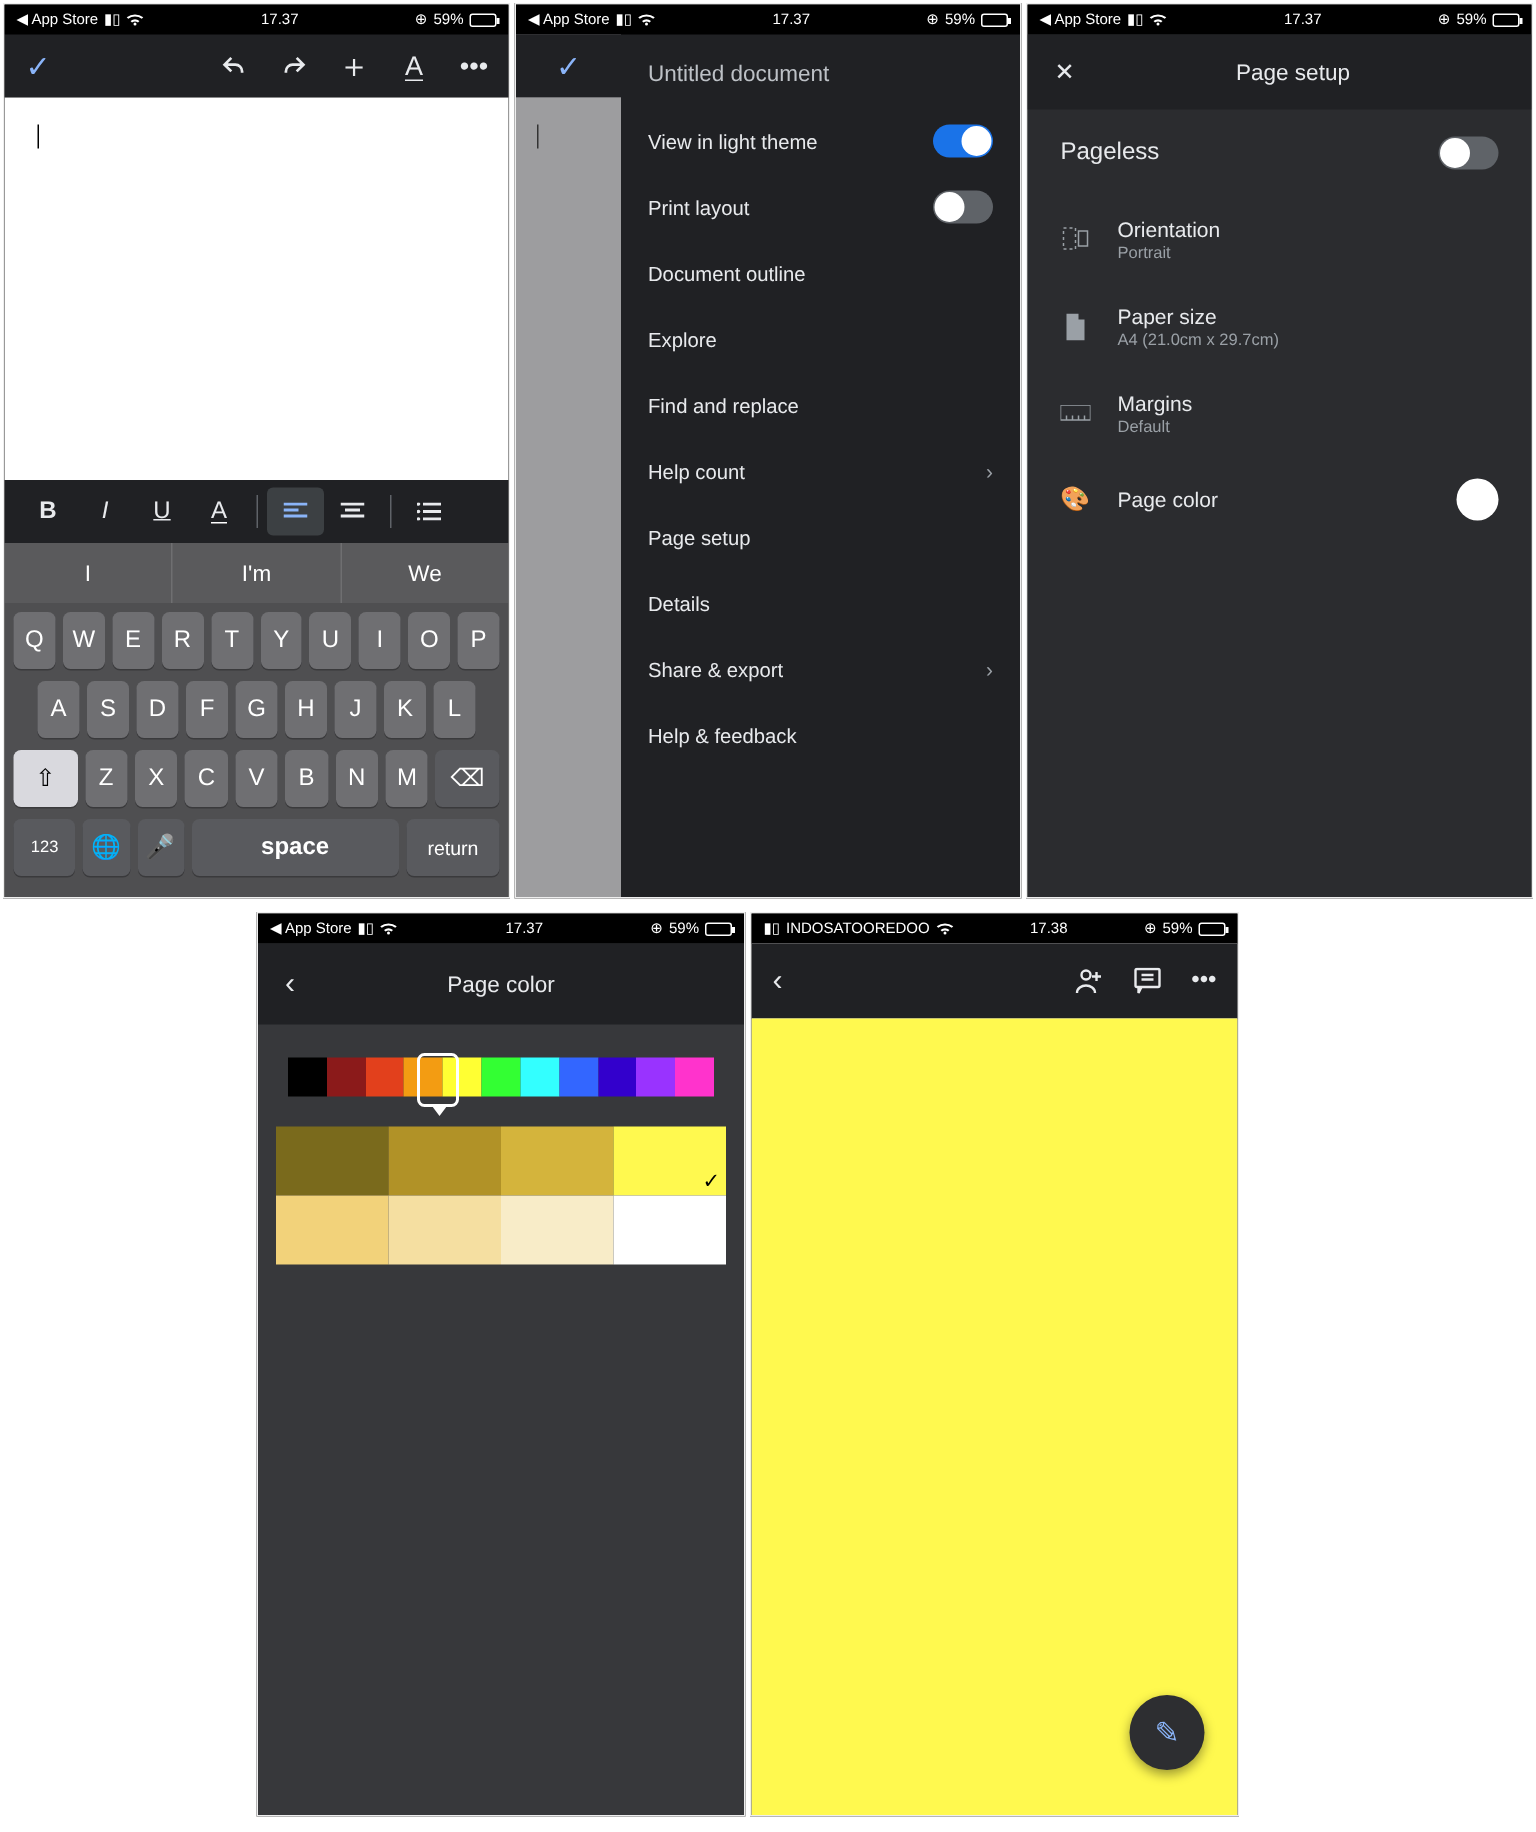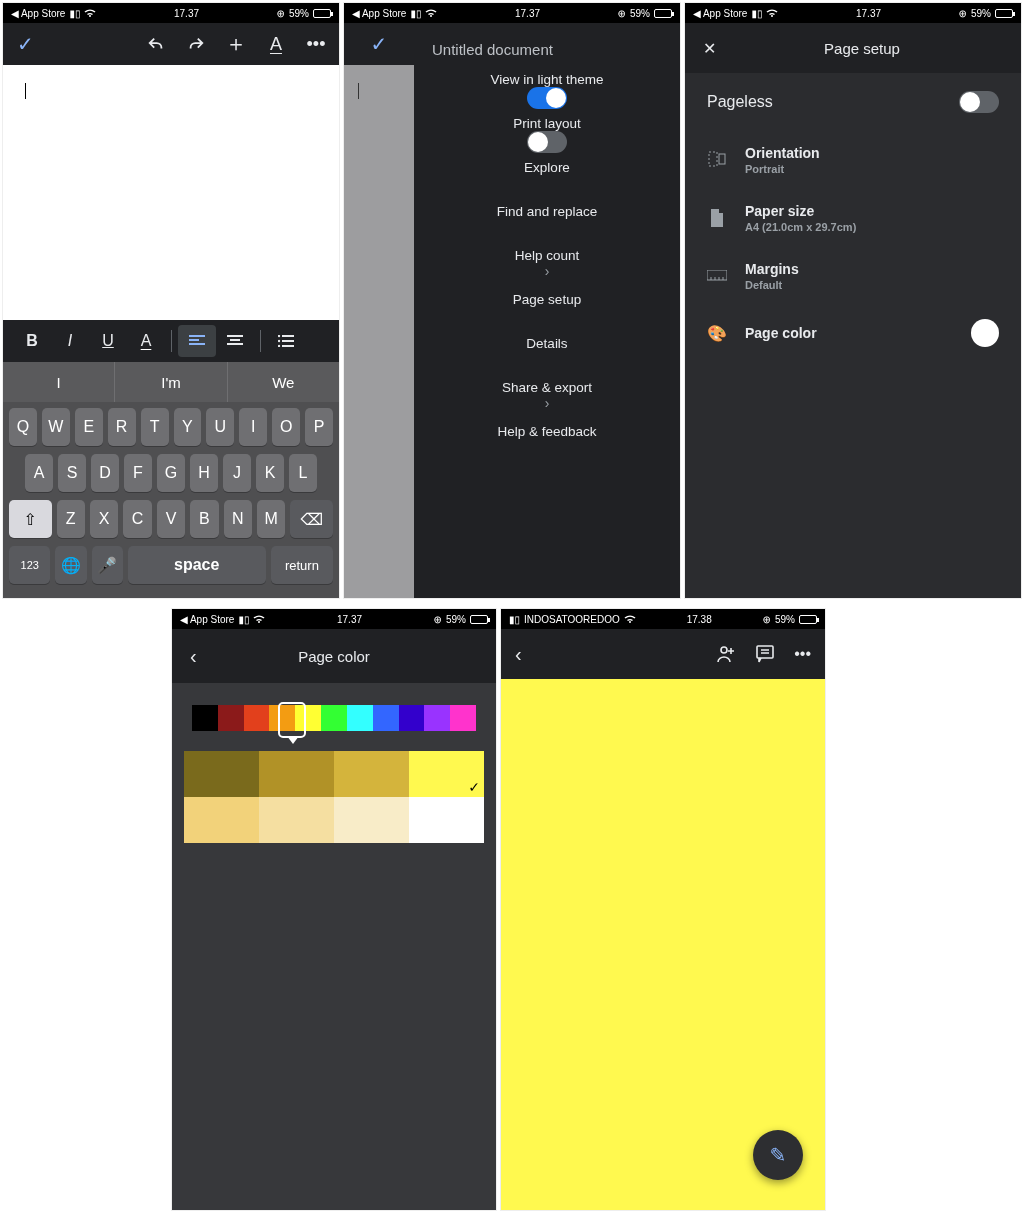--- a/index.html
+++ b/index.html
@@ -31,32 +31,32 @@
   .key.func{background:#595a5e;}
   .key.shift{background:#d9d9de;color:#000;flex:1.3;}
   .key.space{flex:4;font-weight:bold;}
   
   .s2-body{display:flex;height:calc(100% - 20px);}
   .s2-left{width:70px;background:#7b7b7d;position:relative;}
   .s2-left .mini-tb{height:42px;background:#202124;display:flex;align-items:center;justify-content:center;}
   .s2-left .doc{background:#9d9d9f;flex:1;padding:18px 14px;} 
   .s2-drawer{flex:1;background:#202124;color:#e8eaed;}
   .d-title{padding:18px 18px 14px;font-size:15px;color:#bdc1c6;}
-  .d-row{height:44px;display:flex;align-items:center;justify-content:flex-start;padding:0 18px;font-size:13.5px;border-top:0;flex-direction:column;}
+  .d-row{height:44px;display:flex;align-items:center;justify-content:space-between;padding:0 18px;font-size:13.5px;border-top:0;}
   .toggle{width:40px;height:22px;background:#5f6368;border-radius:11px;position:relative;}
   .toggle .knob{width:20px;height:20px;background:#fff;border-radius:50%;position:absolute;top:1px;left:1px;}
   .toggle.on{background:#1a73e8;}
   .toggle.on .knob{left:19px;}
   .chev{color:#9aa0a6;font-size:14px;}
   
   .s3-body{background:#2b2c2f;color:#e8eaed;height:calc(100% - 20px);}
   .s3-header{height:50px;display:flex;align-items:center;padding:0 18px;gap:18px;background:#202124;}
   .s3-close{font-size:16px;color:#e8eaed;width:20px;}
   .s3-title{flex:1;text-align:center;font-size:15px;margin-left:-20px;}
-  .s3-row{display:flex;align-items:center;padding:14px 22px;gap:18px;font-weight:bold;}
+  .s3-row{display:flex;align-items:center;padding:14px 22px;gap:18px;}
   .s3-row .txtcol{display:flex;flex-direction:column;gap:2px;}
   .s3-row .sub{font-size:11px;color:#9aa0a6;}
   .s3-row .lbl{font-size:14px;}
   .s3-row .icn{width:20px;color:#9aa0a6;display:flex;justify-content:center;}
   .pageless{display:flex;align-items:center;justify-content:space-between;padding:18px 22px;}
   .colorcircle{width:28px;height:28px;border-radius:50%;background:#fff;}
   
   .s4-body{background:#37383b;color:#e8eaed;height:calc(100% - 20px);}
   .s4-header{height:54px;display:flex;align-items:center;padding:0 18px;background:#202124;}
   .s4-back{font-size:20px;color:#e8eaed;width:24px;}
@@ -246,20 +246,23 @@
               <div class="knob"></div>
             </div>
           </div>
       <div class="d-row">
             <span>Print layout</span>
             <div class="toggle">
               <div class="knob"></div>
             </div>
           </div>
       <div class="d-row">
+            <span>Document outline</span>
+          </div>
+      <div class="d-row">
             <span>Explore</span>
           </div>
       <div class="d-row">
             <span>Find and replace</span>
           </div>
       <div class="d-row">
             <span>Help count</span>
             <span class="chev">›</span>
           </div>
       <div class="d-row">

